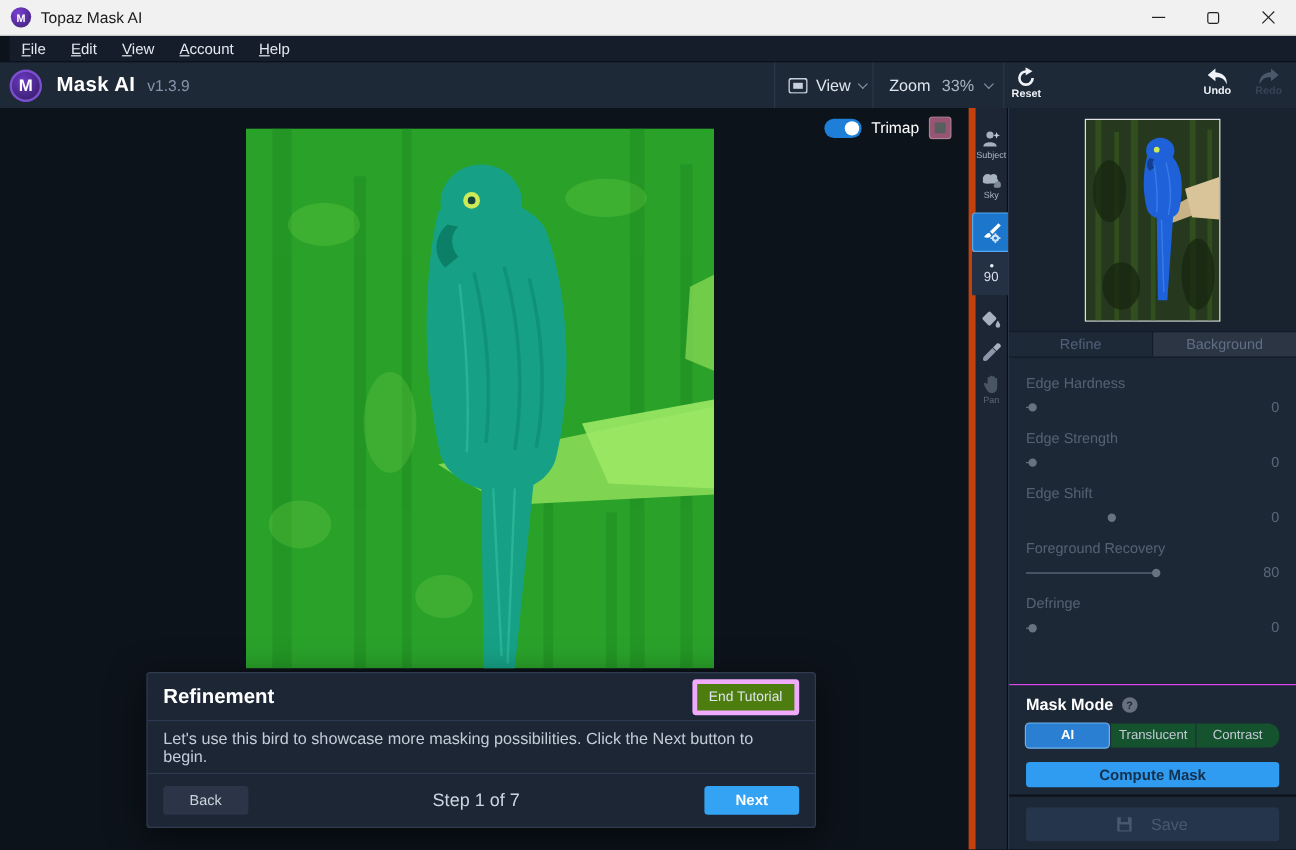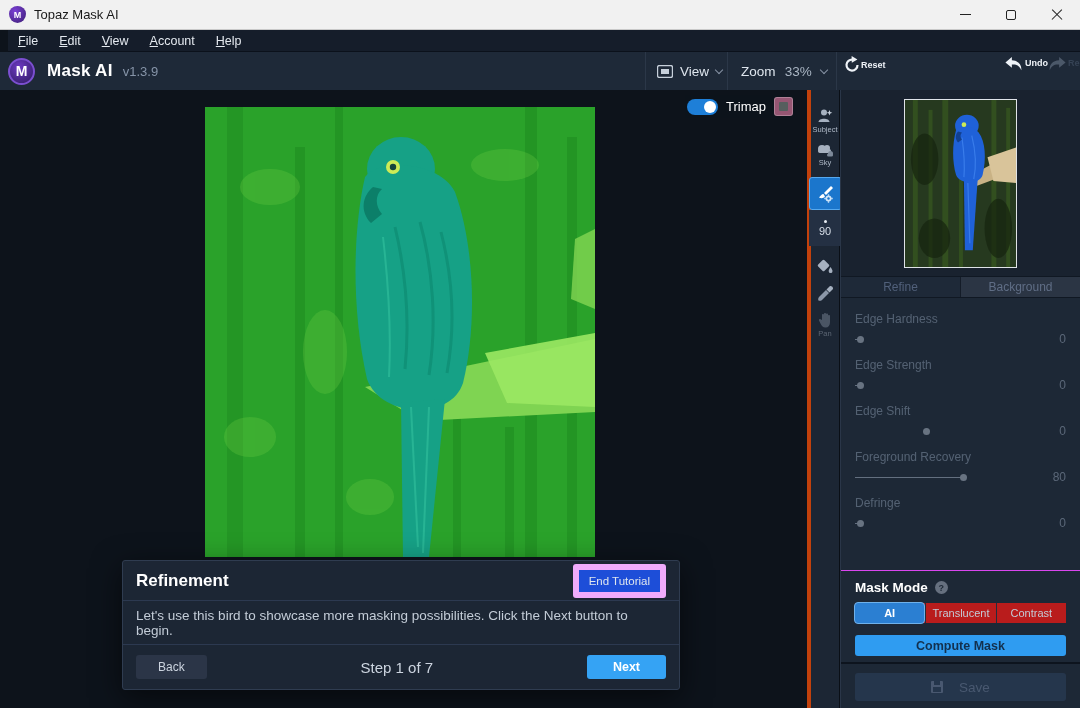--- a/index.html
+++ b/index.html
@@ -33,39 +33,39 @@
   .hdr-left { position:absolute; left:8px; top:0; height:100%; display:flex; align-items:center; }
   .hdr-logo { width:27px; height:27px; border-radius:50%; border:2px solid #7b4fd0;
     background:radial-gradient(circle at 40% 32%, #6d39c4, #2e1a5e); color:#fff; font-weight:bold; font-size:14px;
     display:flex; align-items:center; justify-content:center; margin-right:12px; }
   .hdr-appname { color:#fff; font-size:17px; font-weight:bold; letter-spacing:.3px; }
   .hdr-version { color:#8694a8; font-size:13px; margin-left:10px; }
   .hdr-sep { position:absolute; top:0; width:1px; height:100%; background:#2b3748; }
   .hdr-group { position:absolute; top:0; height:100%; display:flex; align-items:center; gap:7px; color:#dee5ed; font-size:13.5px; }
   .chev { width:6px; height:6px; border-right:1.5px solid #8793a5; border-bottom:1.5px solid #8793a5;
     transform:rotate(45deg); margin-top:-3px; display:inline-block; }
-  .icon-btn-col { position:absolute; top:4px; display:flex; flex-direction:row; align-items:center; gap:0; }
+  .icon-btn-col { position:absolute; top:4px; display:flex; flex-direction:column; align-items:center; gap:0; }
   .icon-btn-col .lbl { font-size:9px; font-weight:bold; color:#eef2f7; margin-top:-1px; }
   .dimmed { opacity:.42; }
 
   
   .main { position:absolute; top:90px; left:0; width:1080px; height:618px; display:flex; }
   .canvas { position:relative; width:807px; height:618px; background:#0d131b; }
   .canvas-img { position:absolute; left:205px; top:17px; width:390px; height:450px; }
   .trimap { position:absolute; top:5px; right:12px; display:flex; align-items:center; gap:8px;
     background:rgba(13,19,27,.25); padding:2px 2px; }
   .toggle { width:31px; height:16px; border-radius:9px; background:#1e7fd8; position:relative; }
   .toggle .knob { position:absolute; right:2px; top:2px; width:12px; height:12px; border-radius:50%; background:#fff; }
   .trimap-label { color:#fff; font-size:13px; }
   .trimap-swatch { width:19px; height:19px; border-radius:3px; background:rgba(196,110,146,.75);
     border:1px solid rgba(255,255,255,.25); display:flex; align-items:center; justify-content:center; }
   .trimap-swatch i { width:9px; height:9px; background:rgba(44,100,80,.6); border-radius:1px; }
 
   
-  .toolstrip { width:33px; height:618px; background:#1c2634; border-left:4px solid #c2410c; border-right:1px solid #0a0f16;
+  .toolstrip { width:33px; height:618px; background:#1c2634; border-left:6px solid #c2410c; border-right:1px solid #0a0f16;
     display:flex; flex-direction:column; align-items:center; padding-top:18px; }
   .tool { width:33px; display:flex; flex-direction:column; align-items:center; margin-bottom:10px; color:#a6b1c0; }
   .tool .t-lbl { font-size:7.5px; margin-top:1px; color:#aeb8c6; }
   .tool.selected { background:#1b76cc; border:1px solid #56a9ef; border-radius:3px; height:33px; justify-content:center; margin-bottom:0; }
   .tool-size { width:33px; height:36px; background:#243043; display:flex; flex-direction:column; align-items:center;
     justify-content:center; gap:2px; margin-bottom:12px; }
   .tool-size .dot { width:3px; height:3px; border-radius:50%; background:#e8edf3; }
   .tool-size .num { color:#d7dee8; font-size:11px; }
 
   
@@ -84,40 +84,40 @@
   .slider-track { position:relative; flex:1; height:7px; margin-right:16px; }
   .slider-fill { position:absolute; left:0; top:3px; height:1.5px; background:#c4d2e4; }
   .slider-knob { position:absolute; top:0; width:7px; height:7px; border-radius:50%; background:#cfdaea; }
   .slider-value { width:26px; text-align:right; font-size:12px; color:#aebdd2; }
 
   .mask-section { height:92px; border-top:1px solid #d946ef; padding:9px 14px 0 14px; }
   .mask-title-row { display:flex; align-items:center; gap:7px; }
   .mask-title { color:#fff; font-size:13.5px; font-weight:bold; }
   .help-icon { width:13px; height:13px; border-radius:50%; background:#66707f; color:#1d2836; font-size:9px; font-weight:bold;
     display:flex; align-items:center; justify-content:center; }
-  .segmented { margin-top:8px; height:20px; background:#b91c1c; border-radius:0; display:flex; align-items:stretch; }
+  .segmented { margin-top:8px; height:20px; background:#14532d; border-radius:9px; display:flex; align-items:stretch; }
   .seg { flex:1; display:flex; align-items:center; justify-content:center; font-size:11px; color:#c3cbd6; }
   .seg + .seg { border-left:1px solid #232d3c; }
   .seg.active { background:#2b7fd2; border:1px solid #6fb1ea; border-radius:4px; color:#fff; font-weight:bold; margin:-1px 0 -1px -1px; }
   .compute-btn { margin-top:12px; height:21px; background:#2f9cf1; border-radius:3px; color:#13304d; font-weight:bold;
     font-size:12.5px; display:flex; align-items:center; justify-content:center; }
   .save-section { height:46px; border-top:2px solid #0d141e; padding:9px 14px; }
   .save-btn { height:28px; background:#283a52; border-radius:3px; display:flex; align-items:center; justify-content:center;
     gap:16px; color:#54657f; font-size:13.5px; opacity:.8; }
   .floppy { width:12px; height:12px; background:#54657f; border-radius:1px; position:relative; }
   .floppy::before { content:""; position:absolute; top:0; left:3px; width:6px; height:4px; background:#283a52; }
   .floppy::after { content:""; position:absolute; bottom:1px; left:2px; width:8px; height:5px; background:#283a52; }
 
   
   .dialog { position:absolute; left:122px; top:560px; width:558px; height:130px; background:#1c2634;
     border:1px solid #2f3c50; border-radius:3px; box-shadow:0 8px 30px rgba(0,0,0,.55); display:flex; flex-direction:column; }
   .dlg-header { height:40px; display:flex; align-items:center; justify-content:space-between; padding:0 13px;
     border-bottom:1px solid #2c3950; }
   .dlg-title { color:#fff; font-size:17px; font-weight:600; }
-  .end-tutorial-btn { background:#1d4ed8; border:6px solid #f0abfc; border-radius:3px; color:#dfe6ee;
+  .end-tutorial-btn { background:#4d7c0f; border:4px solid #f0abfc; border-radius:3px; color:#dfe6ee;
     font-size:11.5px; padding:5px 10px; }
   .dlg-body { flex:1; display:flex; align-items:center; padding:0 13px; color:#c3ccd7; font-size:13.5px;
     border-bottom:1px solid #2c3950; }
   .dlg-footer { height:44px; display:flex; align-items:center; padding:0 13px; }
   .back-btn { background:#2b3547; border-radius:3px; color:#ccd4df; font-size:12px; padding:5px 22px; }
   .step-label { flex:1; text-align:center; color:#cdd5e0; font-size:15px; }
   .next-btn { background:#35a3f4; border-radius:3px; color:#fff; font-weight:bold; font-size:12.5px; padding:5px 26px; }
 </style>
 </head>
 <body>

